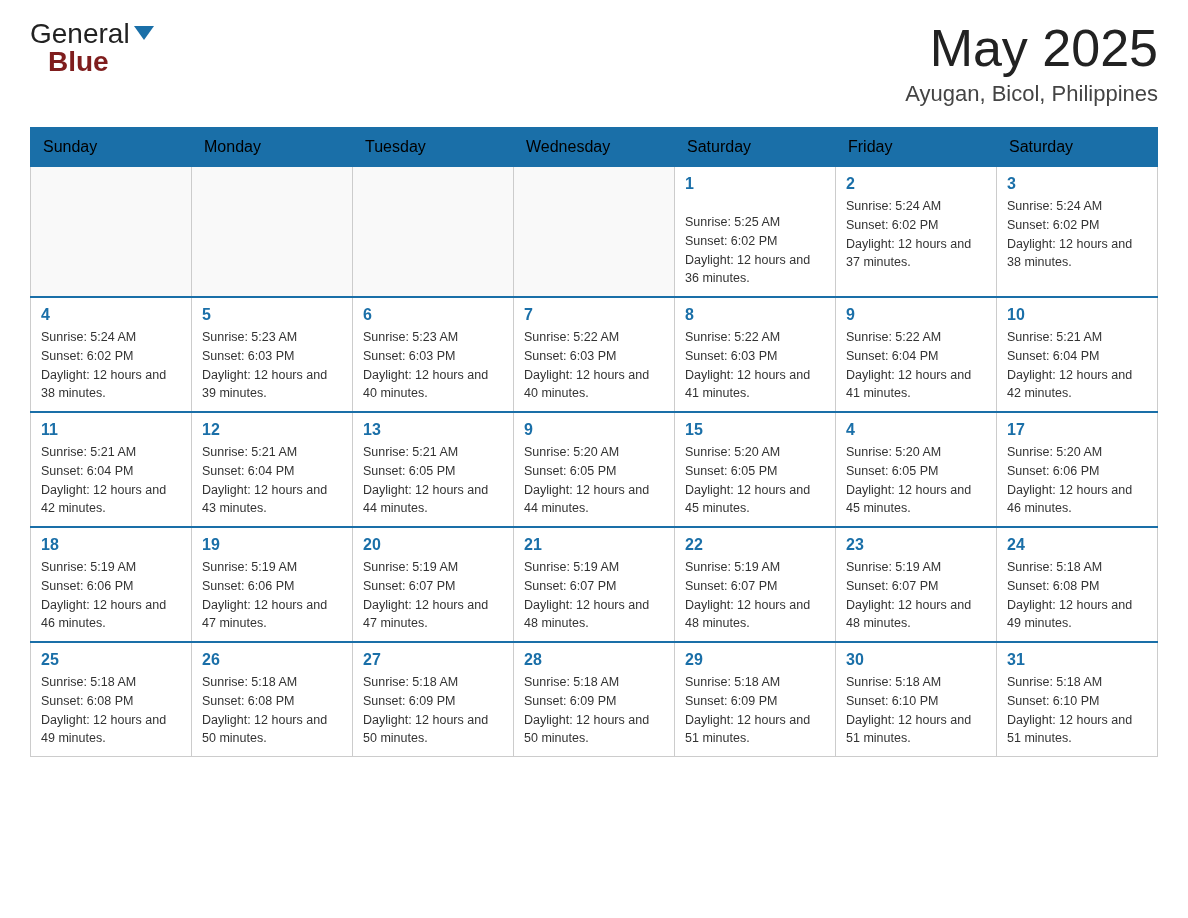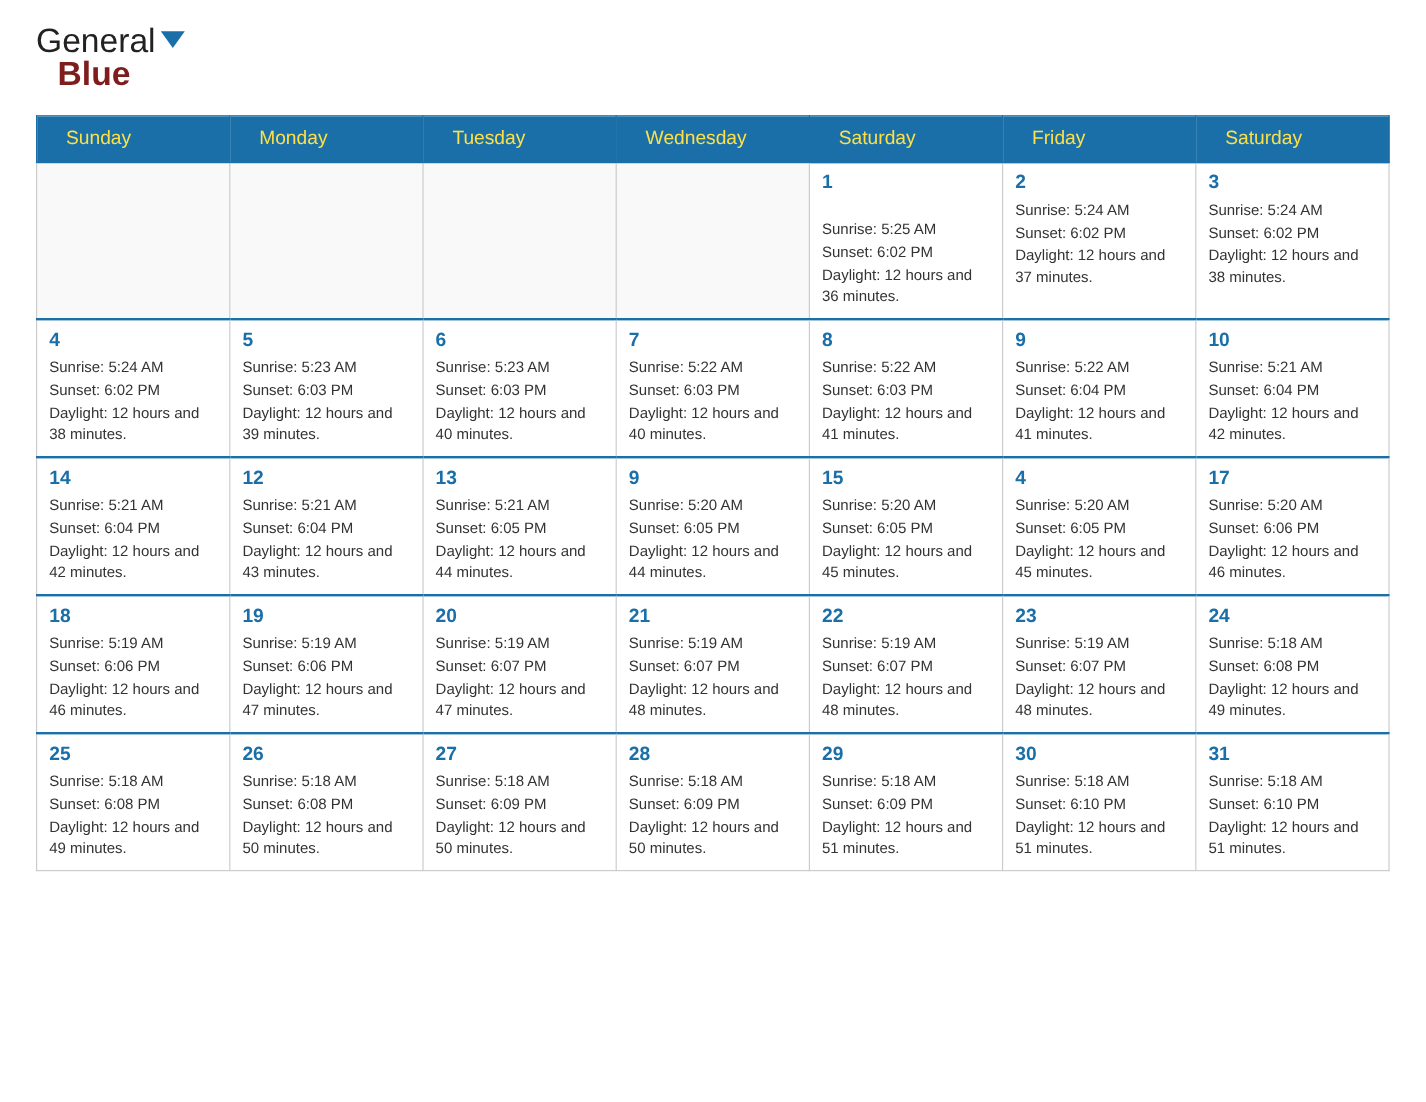--- a/index.html
+++ b/index.html
@@ -63,24 +63,24 @@
       font-size: 22px;
       color: #444;
       margin-top: 4px;
     }
     .calendar {
       width: 100%;
       border-collapse: collapse;
     }
     .calendar th {
       background-color: #1a6fa8;
-      color: #fde047;
+      color: #000000;
       font-size: 16px;
       font-weight: normal;
-      padding: 10px 24px;
+      padding: 10px 12px;
       border: 1px solid #1a6fa8;
       text-align: left;
     }
     .calendar td {
       vertical-align: top;
       border: 1px solid #ccc;
       padding: 8px 10px;
       width: calc(100% / 7);
       font-size: 13px;
       color: #222;
@@ -110,20 +110,24 @@
 <div class="header">
   <div class="logo">
     <div class="logo-row">
       <span class="logo-text-general">General</span>
       <span class="logo-arrow"></span>
     </div>
     <div class="logo-row">
       <span class="logo-text-blue">Blue</span>
     </div>
   </div>
+  <div class="title-block">
+    <div class="month-title">May 2025</div>
+    <div class="location-title">Ayugan, Bicol, Philippines</div>
+  </div>
 </div>
 
 <table class="calendar">
   <thead>
     <tr>
     <th>Sunday</th>
         <th>Monday</th>
         <th>Tuesday</th>
         <th>Wednesday</th>
         <th>Saturday</th>
@@ -195,21 +199,21 @@
         </td>
         <td>
           <div class="day-num">10</div>
           <div class="day-info" style="white-space: pre-line;">Sunrise: 5:21 AM
 Sunset: 6:04 PM
 Daylight: 12 hours and 42 minutes.</div>
         </td>
       </tr>
       <tr class="row-border">
         <td>
-          <div class="day-num">14</div>
+          <div class="day-num">11</div>
           <div class="day-info" style="white-space: pre-line;">Sunrise: 5:21 AM
 Sunset: 6:04 PM
 Daylight: 12 hours and 42 minutes.</div>
         </td>
         <td>
           <div class="day-num">12</div>
           <div class="day-info" style="white-space: pre-line;">Sunrise: 5:21 AM
 Sunset: 6:04 PM
 Daylight: 12 hours and 43 minutes.</div>
         </td>

